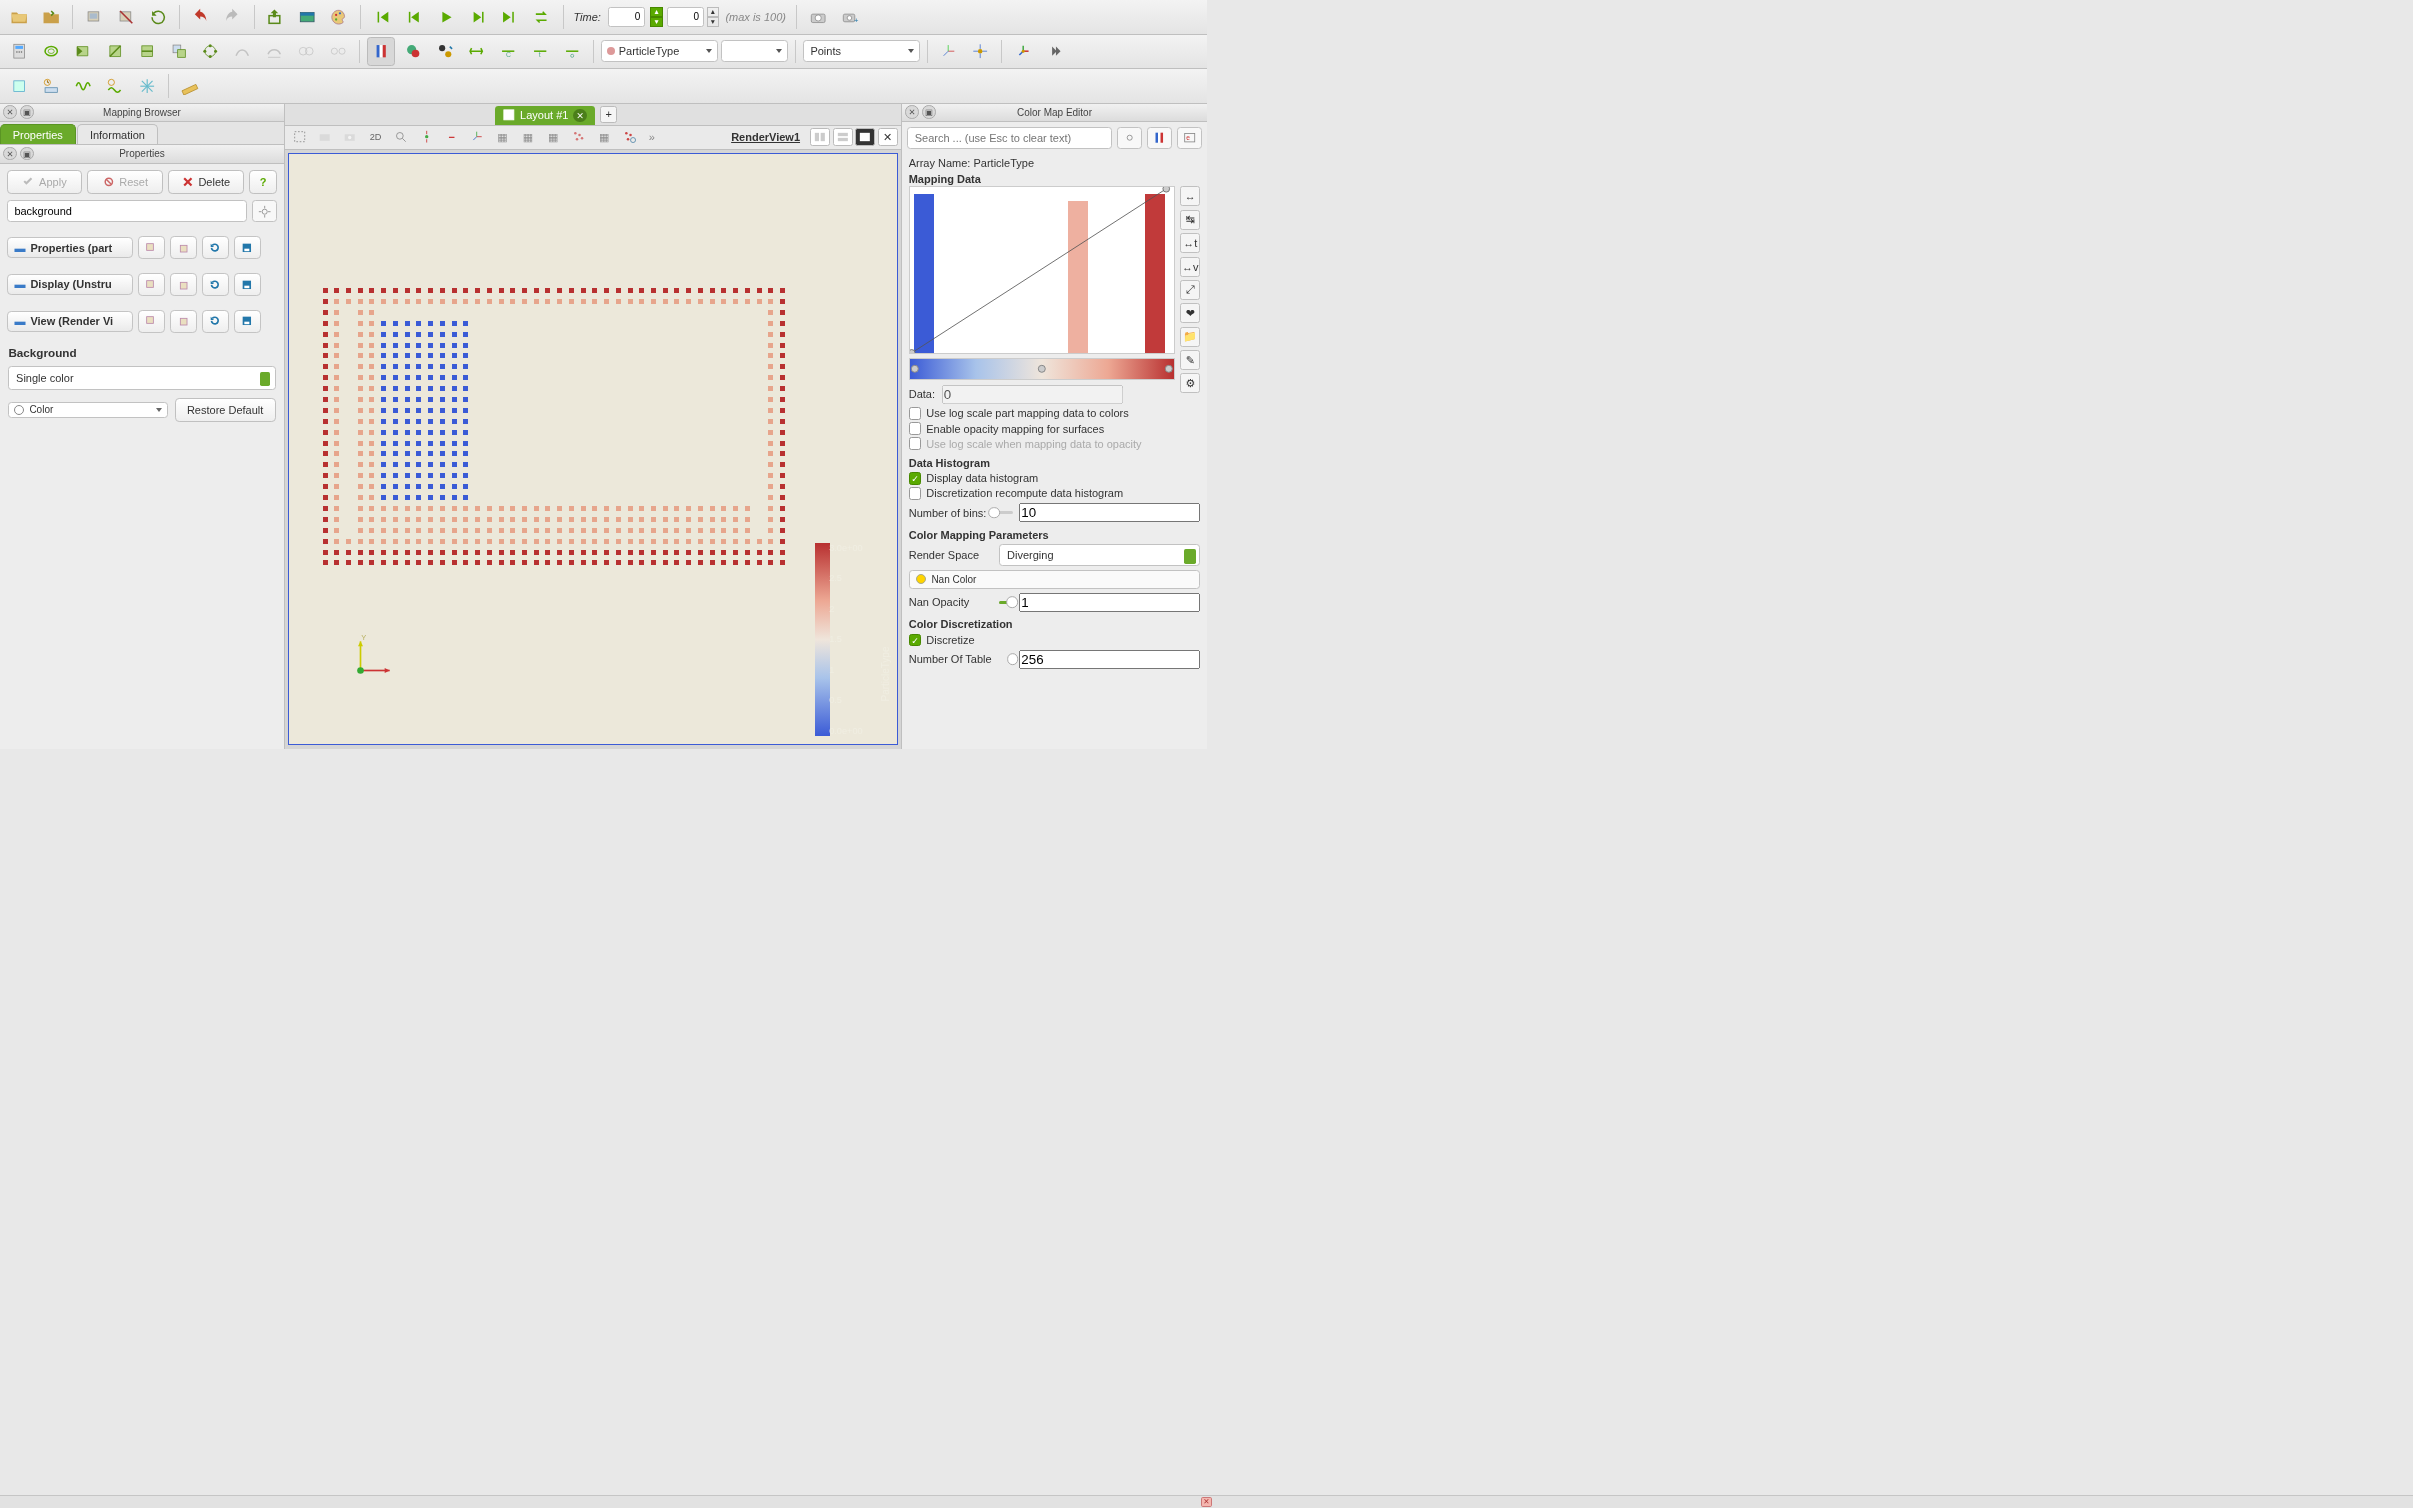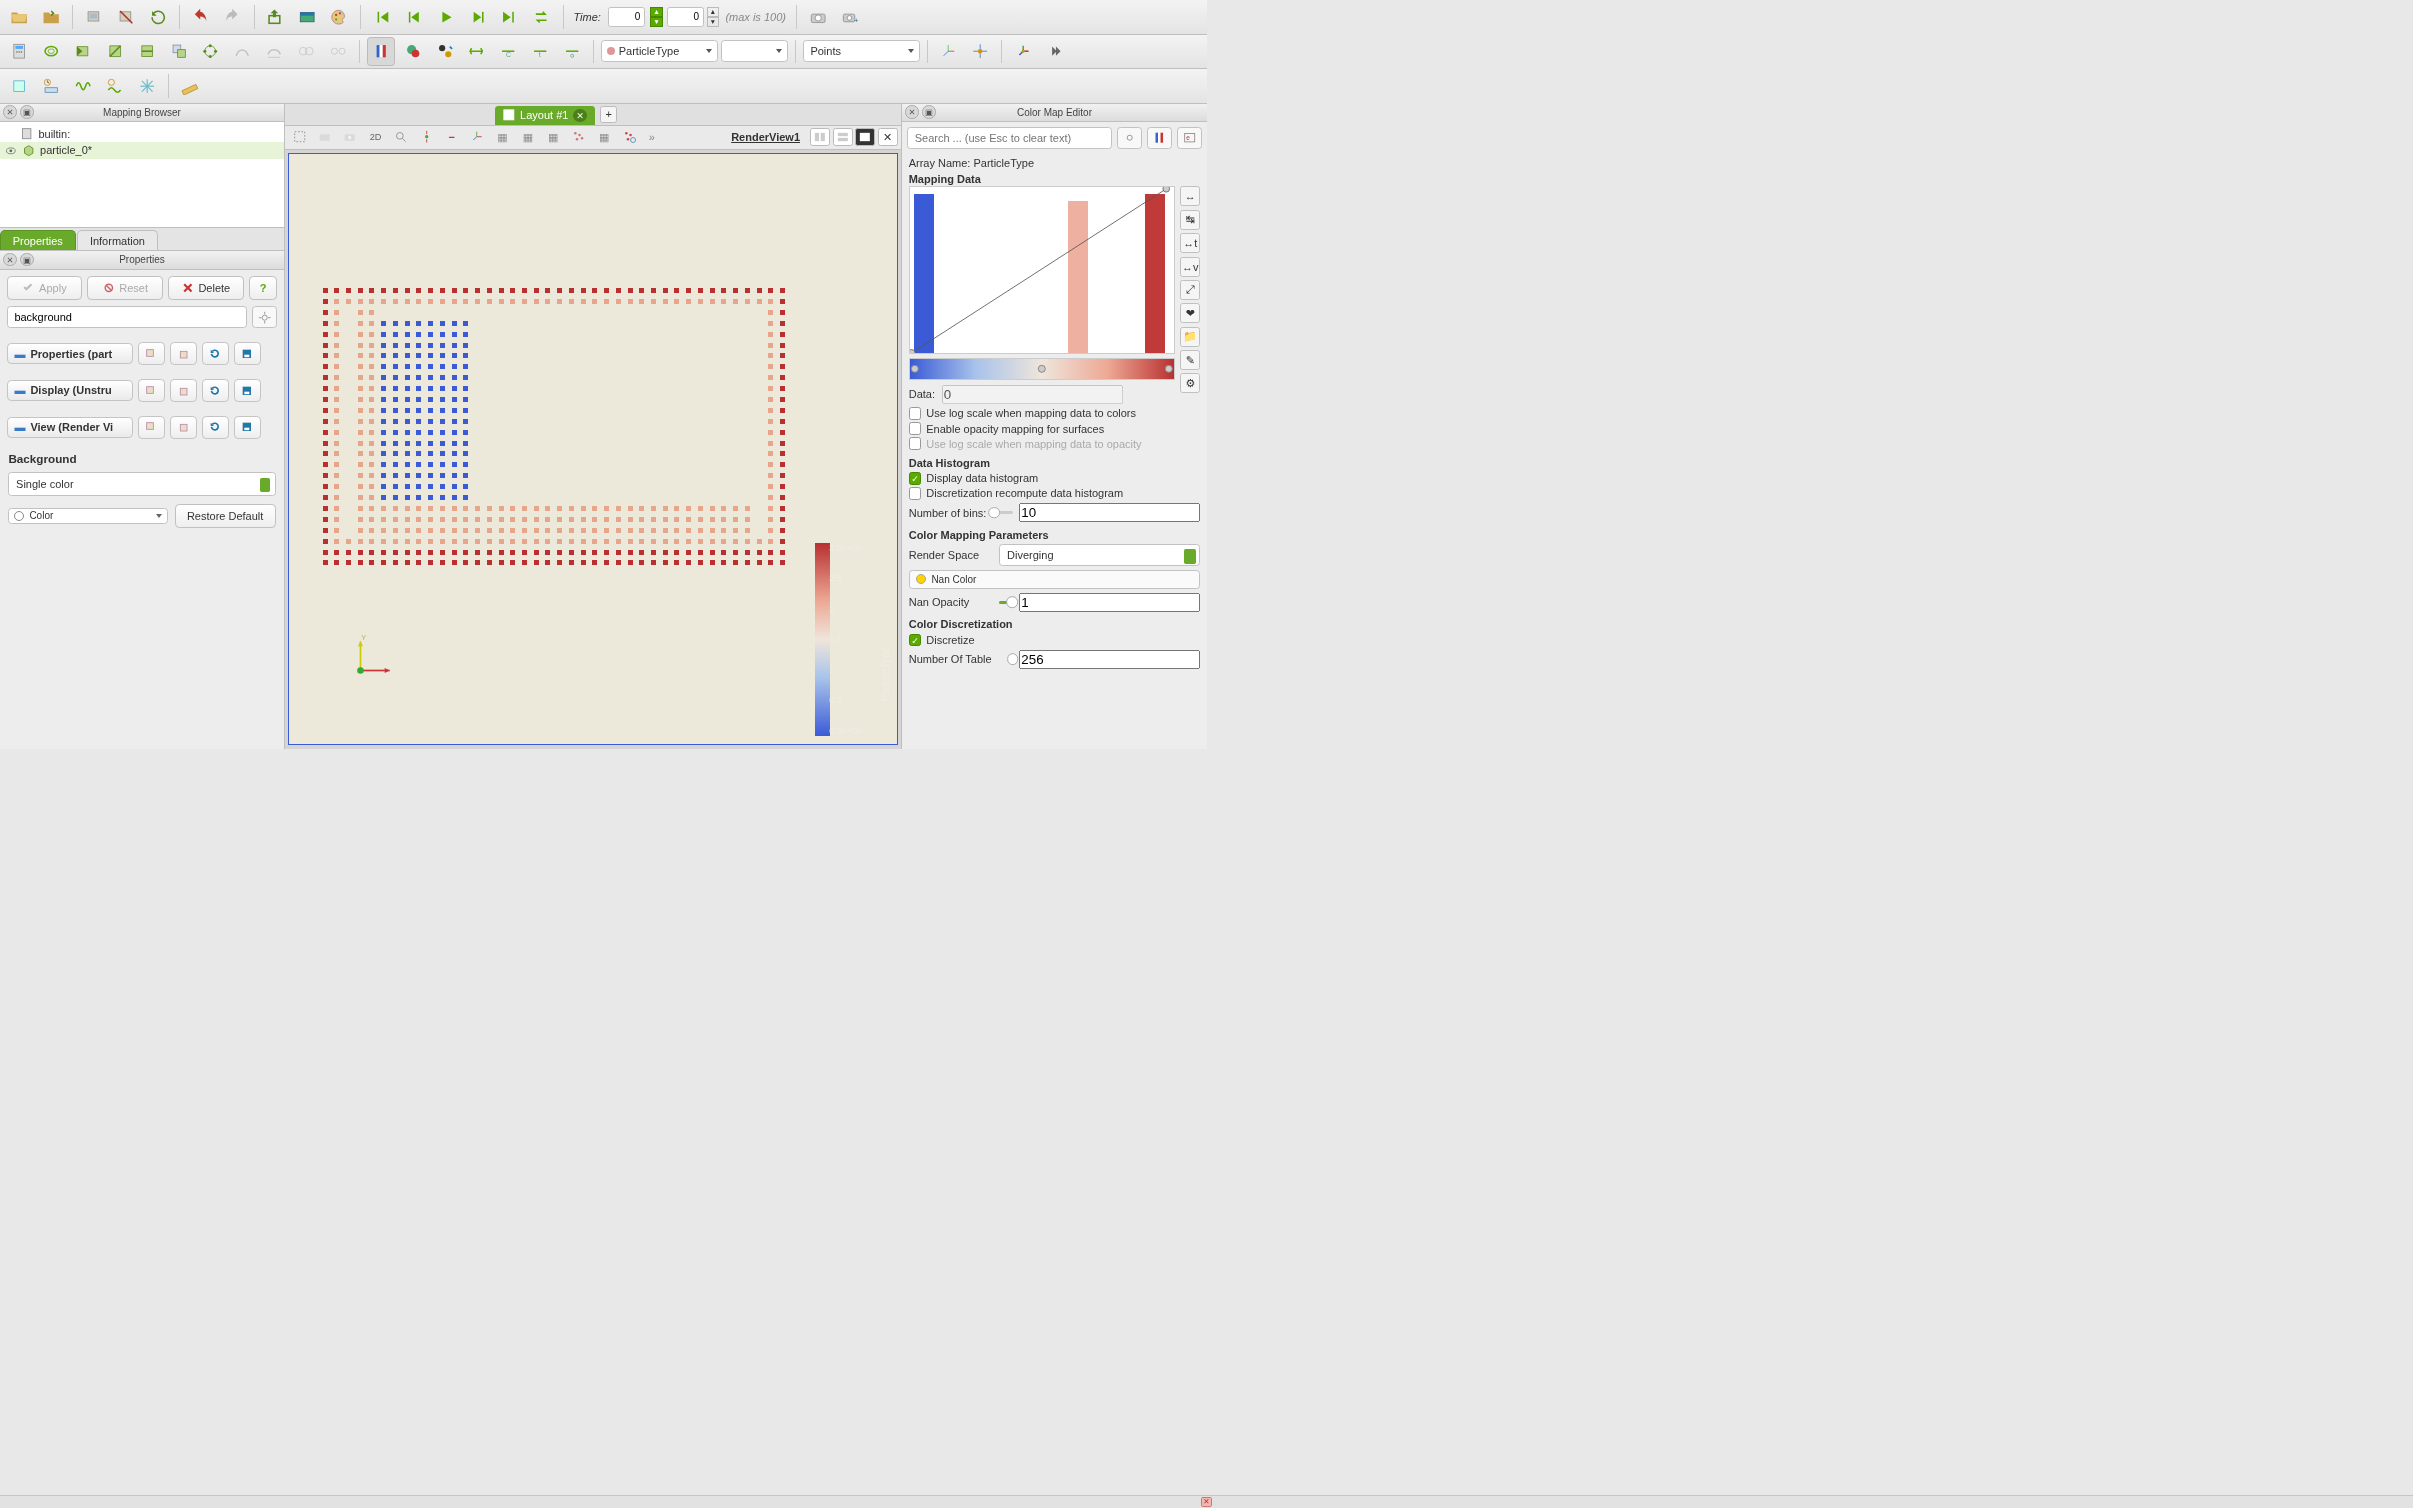--- a/index.html
+++ b/index.html
@@ -433,38 +433,20 @@
 
 <div class="main">
 
   <div class="panel-left">
     <div class="panel-title">
       <div class="title-close">
         <div class="circle-btn">✕</div>
         <div class="circle-btn">▣</div>
       </div>
       <span>Mapping Browser</span>
-    </div>
-    <div class="pipeline">
-      <div class="pipe-row">
-        <svg class="pipe-icon" viewBox="0 0 16 16">
-            <rect x="3" y="2" width="10" height="12" fill="#ddd" stroke="#888"></rect>
-          </svg>
-        <span>builtin:</span>
-      </div>
-      <div class="pipe-row selected">
-        <svg class="eye" viewBox="0 0 16 16" style="margin-left:-15px">
-            <ellipse cx="8" cy="8" rx="6" ry="4" fill="none" stroke="#666"></ellipse>
-            <circle cx="8" cy="8" r="2" fill="#666"></circle>
-          </svg>
-        <svg class="pipe-icon" viewBox="0 0 16 16">
-            <path fill="#b8d48a" stroke="#5a8a1a" d="M3 5l5-3 5 3v6l-5 3-5-3z"></path>
-          </svg>
-        <span>particle_0*</span>
-      </div>
     </div>
     <div class="tabbar">
       <div class="tab active">Properties</div>
       <div class="tab">Information</div>
     </div>
     <div class="panel-title">
       <div class="title-close">
         <div class="circle-btn">✕</div>
         <div class="circle-btn">▣</div>
       </div>
@@ -1364,21 +1346,21 @@
           <div class="sq">⚙</div>
         </div>
       </div>
 
       <div class="field-row">
           <span>Data:</span>
           <input disabled="" value="0" style="">
         </div>
       <div class="chk">
           <div class="box"></div>
-          <span>Use log scale when mapping data to colors</span>
+          <span>Use log scale part mapping data to colors</span>
         </div>
       <div class="chk">
           <div class="box"></div>
           <span>Enable opacity mapping for surfaces</span>
         </div>
       <div class="chk disabled">
           <div class="box"></div>
           <span>Use log scale when mapping data to opacity</span>
         </div>
 

